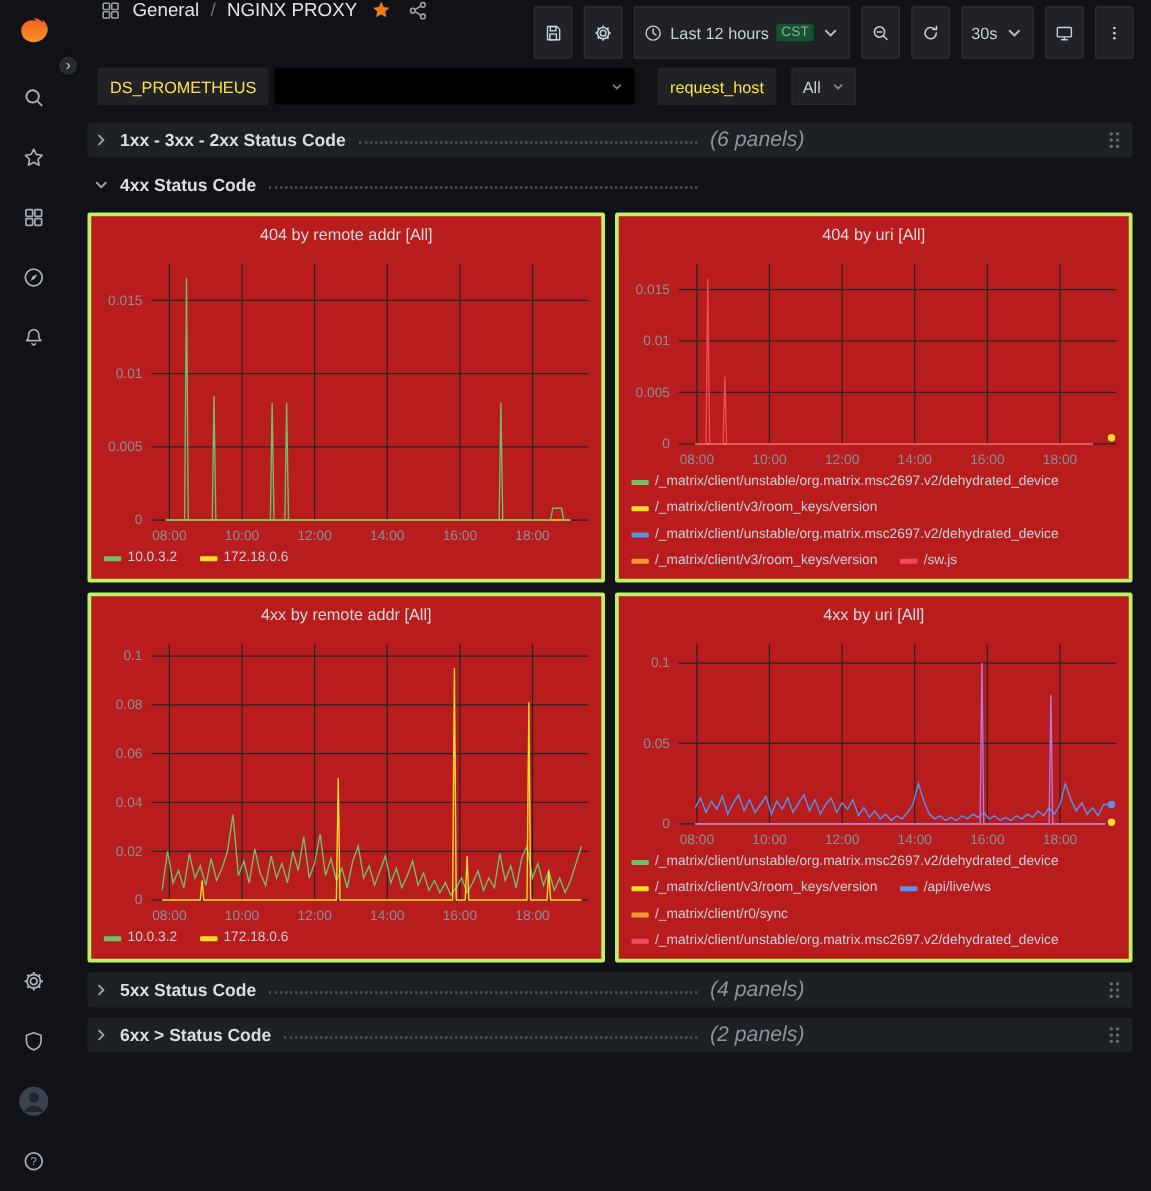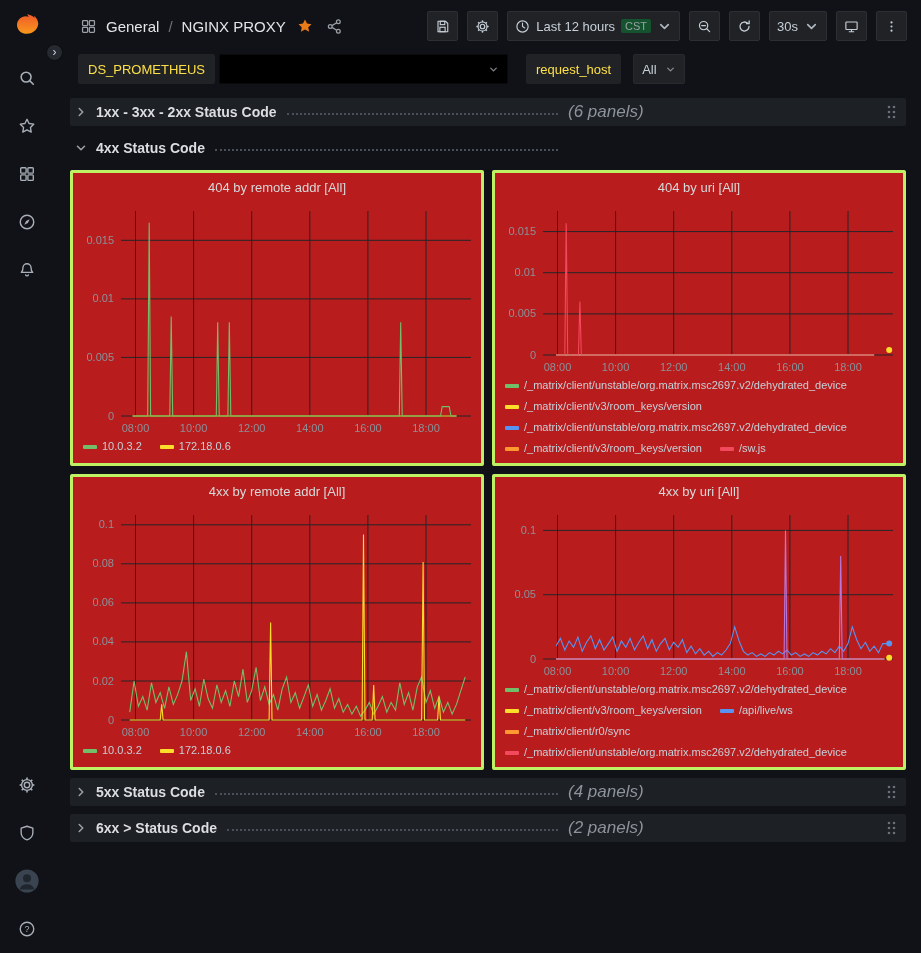--- a/index.html
+++ b/index.html
@@ -13,31 +13,31 @@
   .side-top{display:flex;flex-direction:column;margin-top:12px}
   .side-bottom{display:flex;flex-direction:column;margin-top:auto}
   .side-btn{width:54px;height:48px;display:flex;align-items:center;justify-content:center;background:none;border:none;color:#a8afb8;cursor:pointer}
   .side-btn svg{width:18px;height:18px}
   .side-btn.avatar-btn svg{width:26px;height:26px}
   .sidebar-expand{position:absolute;left:46px;top:44px;width:17px;height:17px;border-radius:50%;background:#26292f;border:1px solid #0b0c0e;color:#c7d0d9;font-size:12px;line-height:13px;text-align:center;cursor:pointer;z-index:6;padding:0}
 
   
   .content{flex:1;min-width:0;display:flex;flex-direction:column}
 
-  .navbar{height:52px;flex:0 0 52px;display:flex;align-items:center;gap:9px;padding:0 14px 0 26px}
+  .navbar{height:52px;flex:0 0 52px;display:flex;gap:9px;padding:0 14px 0 26px}
   .crumb-icon{width:17px;height:17px;color:#9aa0a6;display:flex}
   .crumb-icon svg{width:17px;height:17px}
   .crumb{font-size:15px;color:#e3e4e6;cursor:pointer;white-space:nowrap}
   .crumb-sep{color:#70747c;font-size:15px}
   .star-fav{width:16px;height:16px;display:flex;cursor:pointer;margin-left:2px}
   .share-btn{width:17px;height:17px;display:flex;color:#9aa0a6;cursor:pointer;background:none;border:none;margin-left:4px}
   .share-btn svg{width:17px;height:17px}
 
   .navbar-right{margin-left:auto;display:flex;align-items:center;gap:9px}
-  .tool-btn{height:30px;min-width:30px;display:flex;align-items:center;justify-content:center;gap:6px;padding:0 7px;background:#202226;border:1px solid #2c3036;border-radius:2px;color:#c7d0d9;font-size:13px;cursor:pointer;white-space:nowrap}
+  .tool-btn{height:42px;min-width:30px;display:flex;align-items:center;justify-content:center;gap:6px;padding:0 7px;background:#202226;border:1px solid #2c3036;border-radius:2px;color:#c7d0d9;font-size:13px;cursor:pointer;white-space:nowrap}
   .tool-btn svg{width:15px;height:15px;flex:0 0 auto}
   .badge{font-size:11px;color:#9aa0a6;background:#14532d;border-radius:2px;padding:1px 4px}
   .caret{width:11px;height:11px;opacity:.85}
 
   
   .submenu{display:flex;align-items:center;padding:2px 14px 8px 24px}
   .var-group{display:flex;align-items:center;margin-right:18px}
   .var-label{height:30px;display:flex;align-items:center;padding:0 10px;background:#202226;color:#fde047;font-size:13px;border-radius:2px;cursor:default}
   .var-value{height:30px;display:flex;align-items:center;justify-content:space-between;gap:8px;padding:0 8px;color:#c7d0d9;font-size:13px;border-radius:2px;cursor:pointer;margin-left:4px}
   .var-value.redacted{width:289px;background:#000;border:1px solid #0a0a0a}

